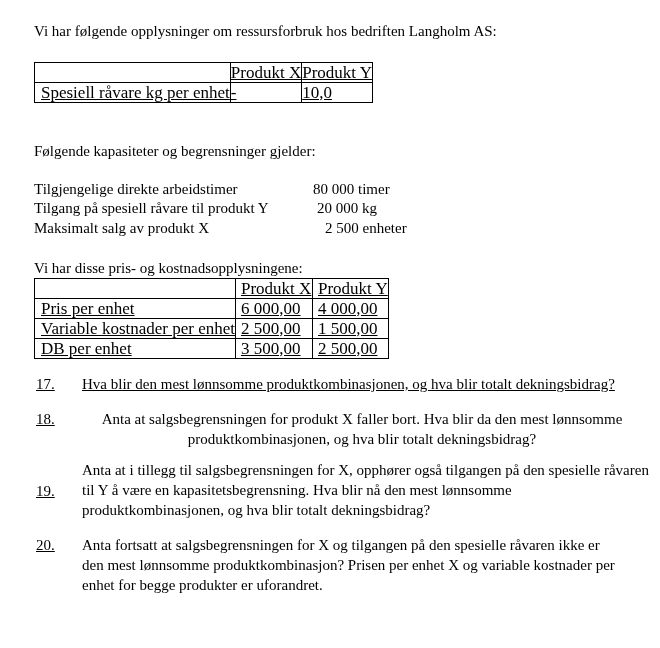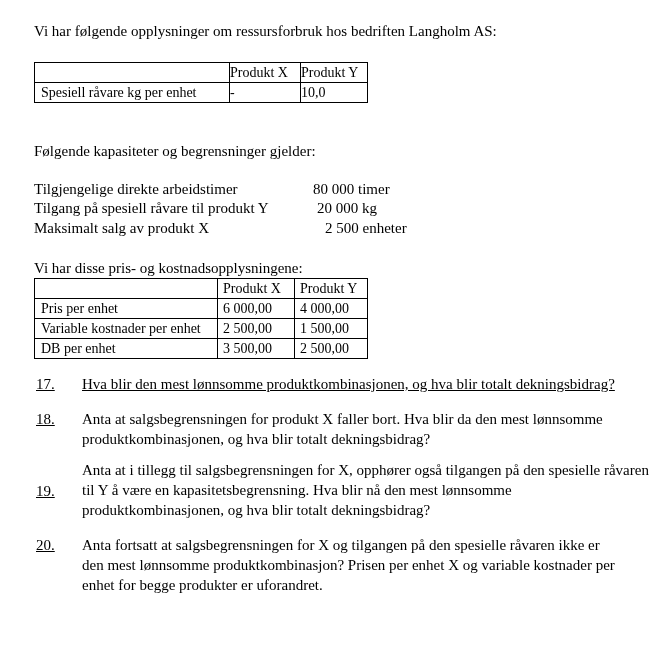--- a/index.html
+++ b/index.html
@@ -14,22 +14,23 @@
       overflow: hidden;
       font-family: "Liberation Serif", "DejaVu Serif", serif;
       font-size: 15px;
       color: #000000;
     }
     .abs { position: absolute; white-space: nowrap; line-height: 20px; }
 
     table.t {
       position: absolute;
       border-collapse: collapse;
-      font-size: 14px;
+      font-size: 17px;
       line-height: 18px;
+      text-decoration: underline;
     }
     table.t td {
       border: 1px solid #000;
       padding: 0 0 0 6px;
       height: 19px;
       vertical-align: middle;
       white-space: nowrap;
     }
     #table1 { left: 34px; top: 62px; }
     #table1 td.c0 { width: 188px; }
@@ -110,21 +111,21 @@
 
 <div>
   <div class="q-num" style="top:374px;">17.</div>
   <div class="q-text" style="top:374px;text-decoration:underline;">
     <span>Hva blir den mest lønnsomme produktkombinasjonen, og hva blir totalt dekningsbidrag?</span>
   </div>
 </div>
 
 <div>
   <div class="q-num" style="top:409px;">18.</div>
-  <div class="q-text" style="top:409px;">
+  <div class="q-text" style="top:409px;text-align:center;">
     <span>Anta at salgsbegrensningen for produkt X faller bort.  Hva blir da den mest lønnsomme</span>
     <span>produktkombinasjonen, og hva blir totalt dekningsbidrag?</span>
   </div>
 </div>
 
 <div>
   <div class="q-num" style="top:460px;margin-top:21px;">19.</div>
   <div class="q-text" style="top:460px;">
     <span>Anta at i tillegg til salgsbegrensningen for X, opphører også tilgangen på den spesielle råvaren</span>
     <span>til Y å være en kapasitetsbegrensning. Hva blir nå den mest lønnsomme</span>

